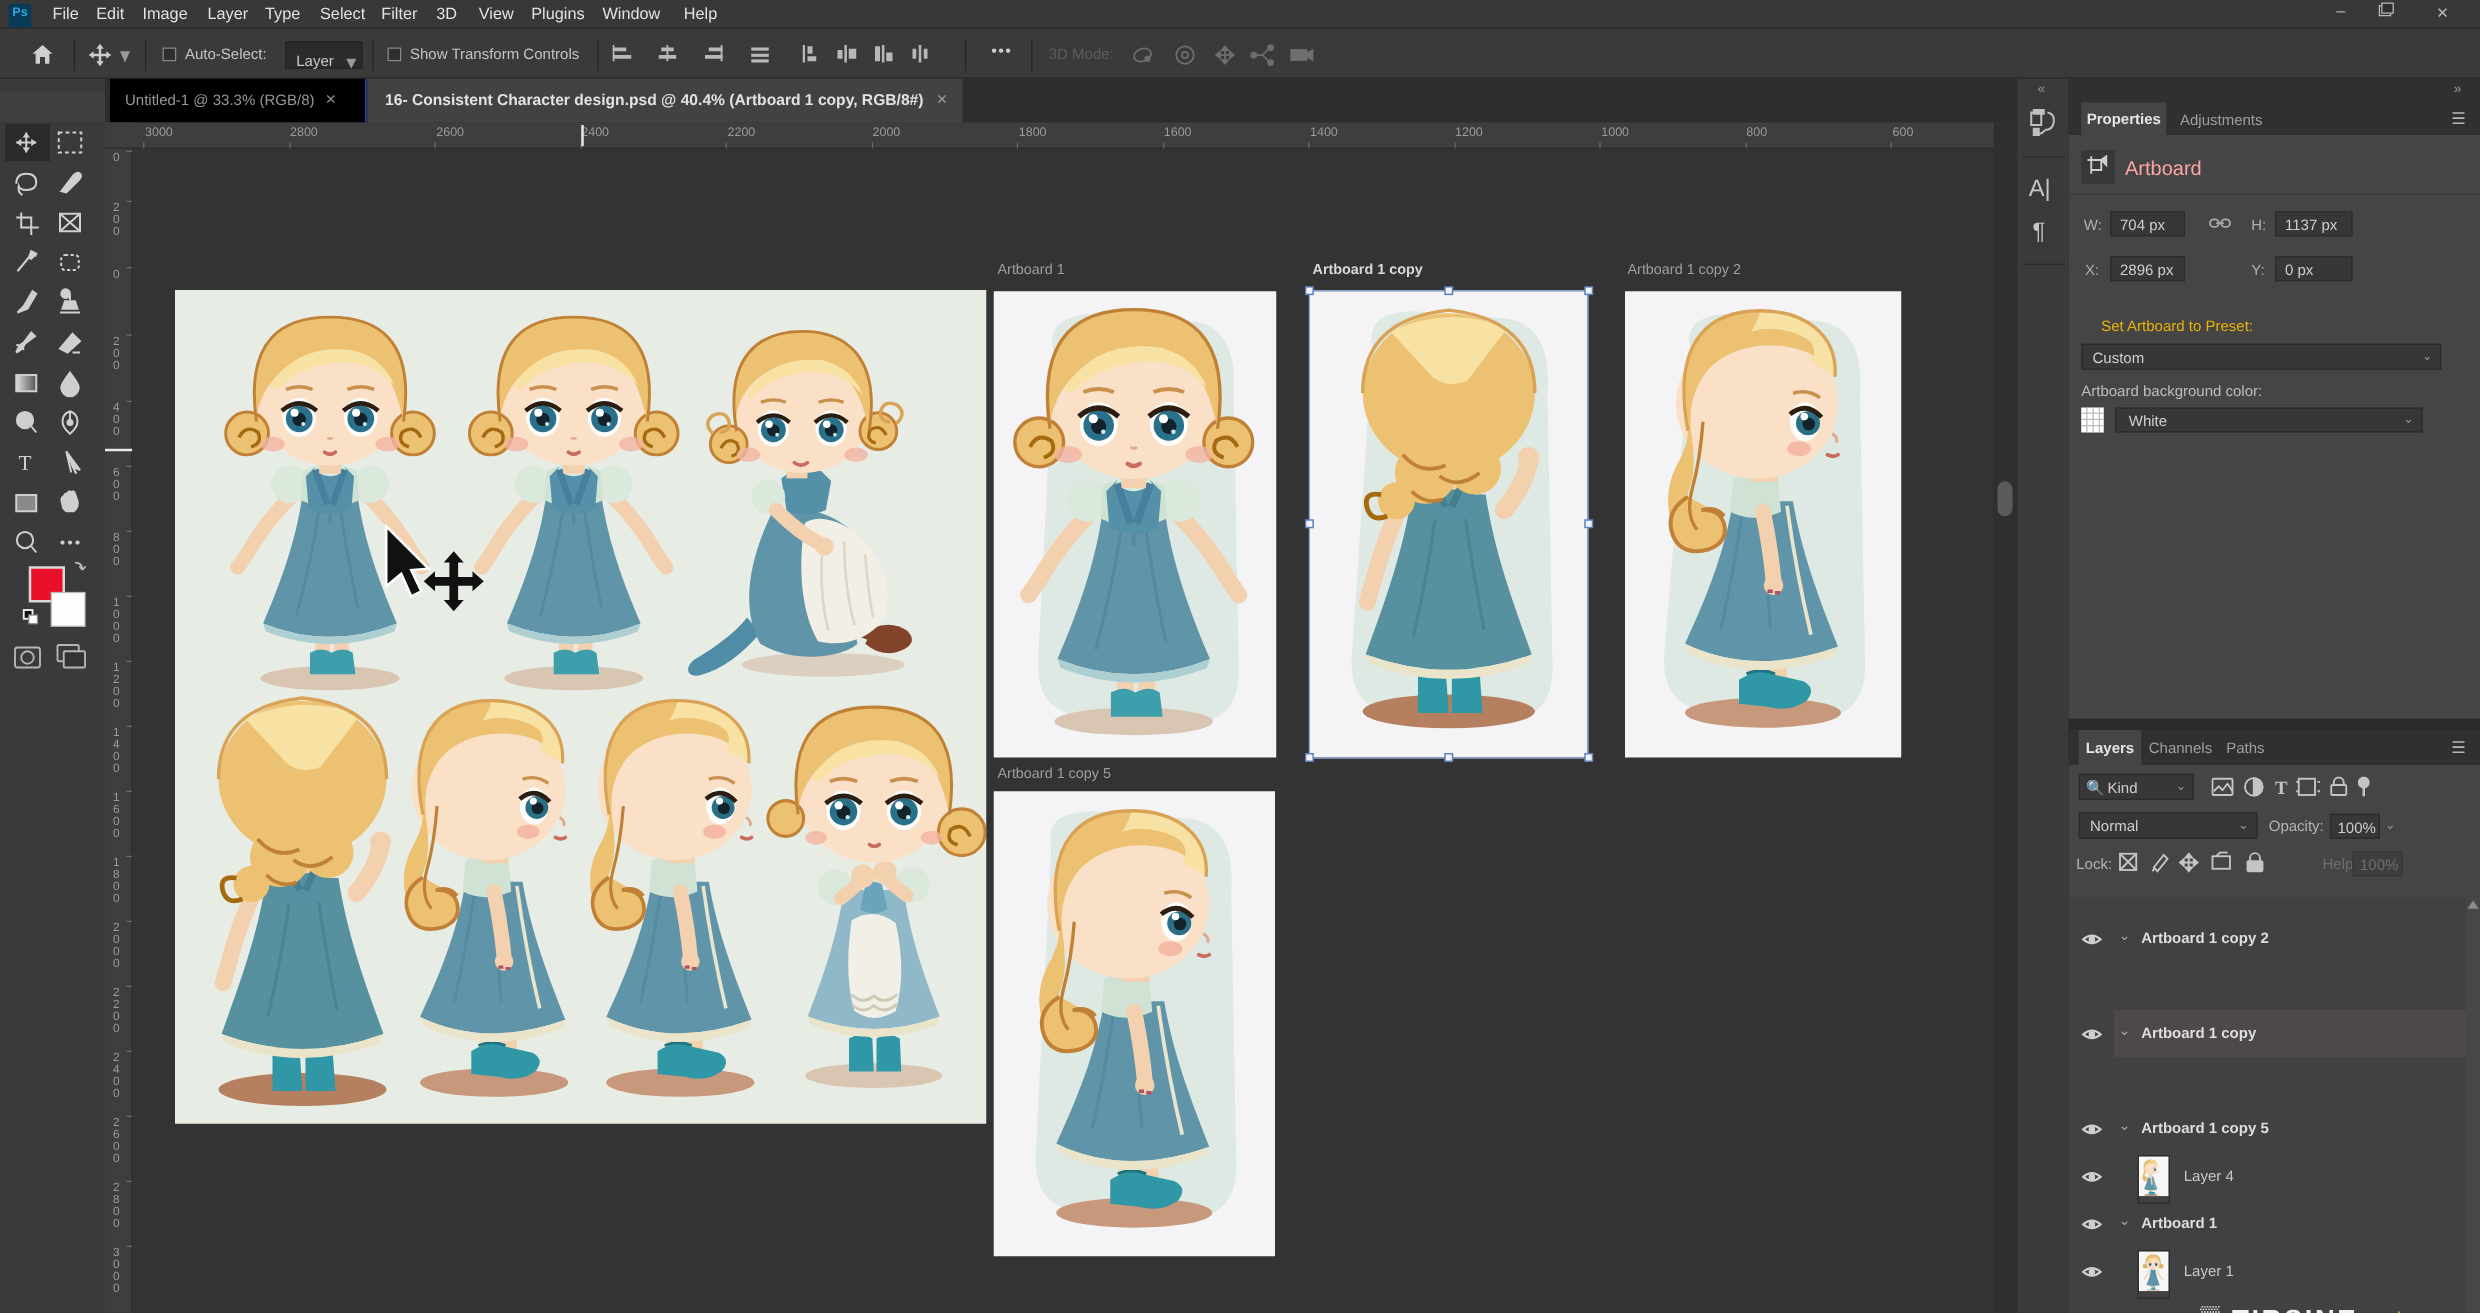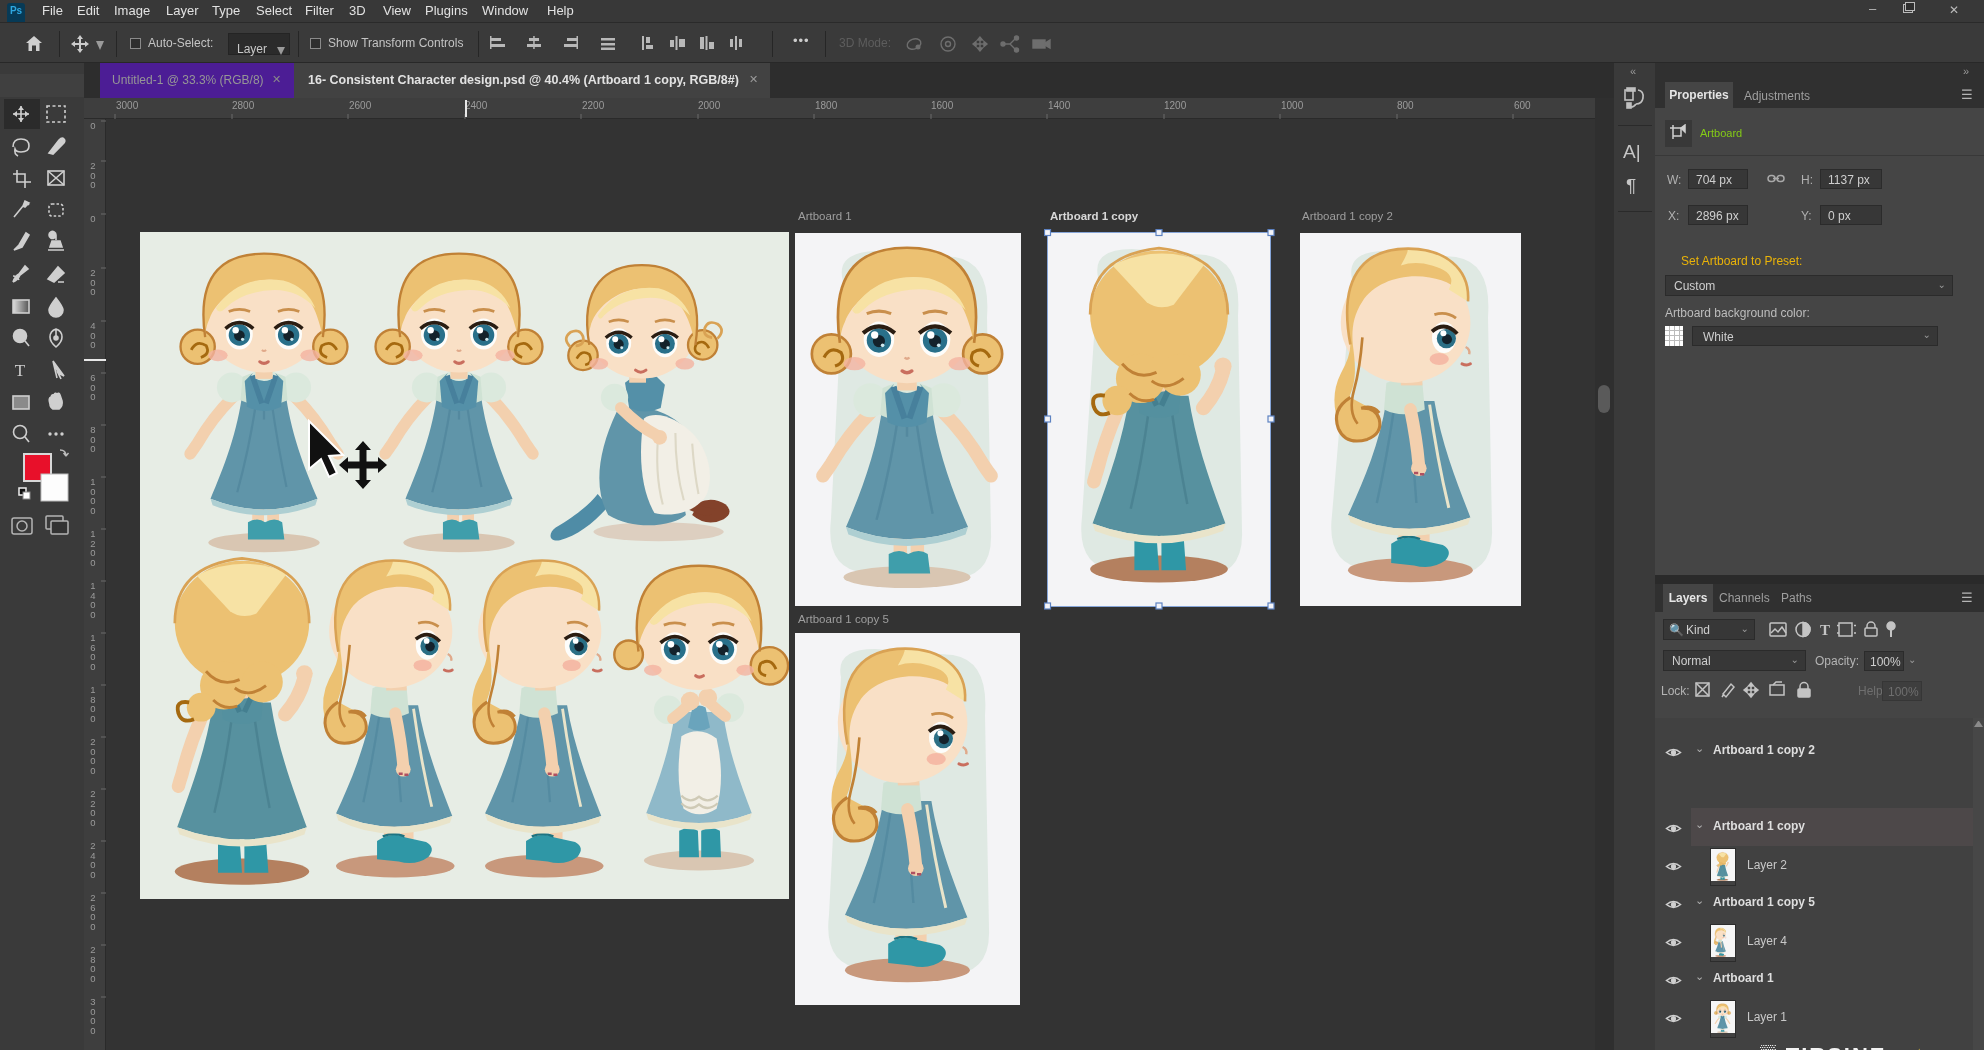--- a/index.html
+++ b/index.html
@@ -129,21 +129,21 @@
         </g>
       <g transform="translate(128,9)">
           <rect x="0" y="-4" width="12" height="8" fill="#6e6e6e"></rect>
           <path d="M12 -1 l5 -3 v8 l-5 -3 z" fill="#6e6e6e"></path>
         </g>
     </g>
   </svg>
 </div>
 <div class="abs" id="tabrow">
   <div class="abs" style="left:8px;top:3px;color:#9a9a9a;font-size:11px;letter-spacing:-1px">«</div>
-  <div class="abs" style="left:100px;top:0;width:205px;height:35px;background:#4c1d95;border-right:4px solid #1d4ed8">
+  <div class="abs" style="left:88px;top:0;width:205px;height:35px;background:#000000;border-right:1px solid #1d4ed8">
     <div class="abs" style="left:12px;top:10px;font-size:12px;color:#969696">Untitled-1 @ 33.3% (RGB/8)</div>
     <div class="abs" style="left:172px;top:10px;font-size:11px;color:#8a8a8a">✕</div>
   </div>
   <div class="abs" style="left:294px;top:0;width:476px;height:35px;background:#424242">
     <div class="abs" style="left:14px;top:10px;font-size:12.5px;color:#e2e2e2;font-weight:bold">16- Consistent Character design.psd @ 40.4% (Artboard 1 copy, RGB/8#)</div>
     <div class="abs" style="left:455px;top:10px;font-size:11px;color:#9a9a9a">✕</div>
   </div>
 </div>
 <div class="abs" id="tools">
  <div class="abs" style="left:0;top:11px;width:84px;height:23px;background:#404040"></div>
@@ -591,21 +591,21 @@
   <div class="abs" style="left:10px;top:19px;width:68px;height:26px;background:#454545;color:#e4e4e4;font-size:12px;font-weight:bold;text-align:center;line-height:26px">Properties</div>
   <div class="abs" style="left:89px;top:26px;color:#9f9f9f;font-size:12px">Adjustments</div>
   <div class="abs" style="left:306px;top:24px;color:#b5b5b5;font-size:13px">☰</div>
   <div class="abs" style="left:10px;top:57px;width:27px;height:27px;background:#383838"></div>
   <svg class="abs" style="left:14px;top:61px" width="19" height="19" viewBox="0 0 19 19">
       <g stroke="#cfcfcf" fill="none" stroke-width="1.5">
         <path d="M4 1 V15 M1 4 H12 M12 4 V12 H4"></path>
         <path d="M12 4 L16 1 V8 Z" fill="#cfcfcf"></path>
       </g>
     </svg>
-  <div class="abs" style="left:45px;top:64px;color:#84cc16;font-size:11px">Artboard</div>
+  <div class="abs" style="left:45px;top:64px;color:#fca5a5;font-size:16px">Artboard</div>
   <div class="abs" style="left:0px;top:92px;width:329px;height:1px;background:#383838"></div>
   <div class="abs" style="left:12px;top:110px;color:#b0b0b0;font-size:12px">W:</div>
   <div class="abs field" style="left:33px;top:106px;width:60px;height:20px">
       <span style="position:absolute;left:7px;top:3px;font-size:12px">704 px</span>
     </div>
   <svg class="abs" style="left:112px;top:109px" width="18" height="13" viewBox="0 0 18 13">
       <g stroke="#a9a9a9" fill="none" stroke-width="1.5">
         <rect x="1" y="3.5" width="7" height="6" rx="3"></rect>
         <rect x="10" y="3.5" width="7" height="6" rx="3"></rect>
         <path d="M6 6.5 h6"></path>
@@ -707,31 +707,20 @@
         <span class="chev">⌄</span>
         <span class="hname">Artboard 1 copy 2</span>
       </div>
     <div class="lrow sel" style="top:90px">
         <span class="eye"><svg width="17" height="13" viewBox="0 0 17 13">
             <path d="M1.5 6.5 Q8.5 0.5 15.5 6.5 Q8.5 12.5 1.5 6.5 Z" fill="none" stroke="#cfcfcf" stroke-width="1.6"></path>
             <circle cx="8.5" cy="6.5" r="2.6" fill="#cfcfcf"></circle>
           </svg></span>
         <span class="chev">⌄</span>
         <span class="hname">Artboard 1 copy</span>
-      </div>
-    <div class="lrow" style="top:128px">
-        <span class="eye"><svg width="17" height="13" viewBox="0 0 17 13">
-            <path d="M1.5 6.5 Q8.5 0.5 15.5 6.5 Q8.5 12.5 1.5 6.5 Z" fill="none" stroke="#cfcfcf" stroke-width="1.6"></path>
-            <circle cx="8.5" cy="6.5" r="2.6" fill="#cfcfcf"></circle>
-          </svg></span>
-        <span class="thumb"><svg width="24" height="32" viewBox="0 0 24 32">
-            <rect width="24" height="32" fill="#f6f6f6"></rect>
-            <use href="#gback" transform="translate(1,1) scale(0.105)"></use>
-          </svg></span>
-        <span class="lname">Layer 2</span>
       </div>
     <div class="lrow" style="top:166px">
         <span class="eye"><svg width="17" height="13" viewBox="0 0 17 13">
             <path d="M1.5 6.5 Q8.5 0.5 15.5 6.5 Q8.5 12.5 1.5 6.5 Z" fill="none" stroke="#cfcfcf" stroke-width="1.6"></path>
             <circle cx="8.5" cy="6.5" r="2.6" fill="#cfcfcf"></circle>
           </svg></span>
         <span class="chev">⌄</span>
         <span class="hname">Artboard 1 copy 5</span>
       </div>
     <div class="lrow" style="top:204px">

